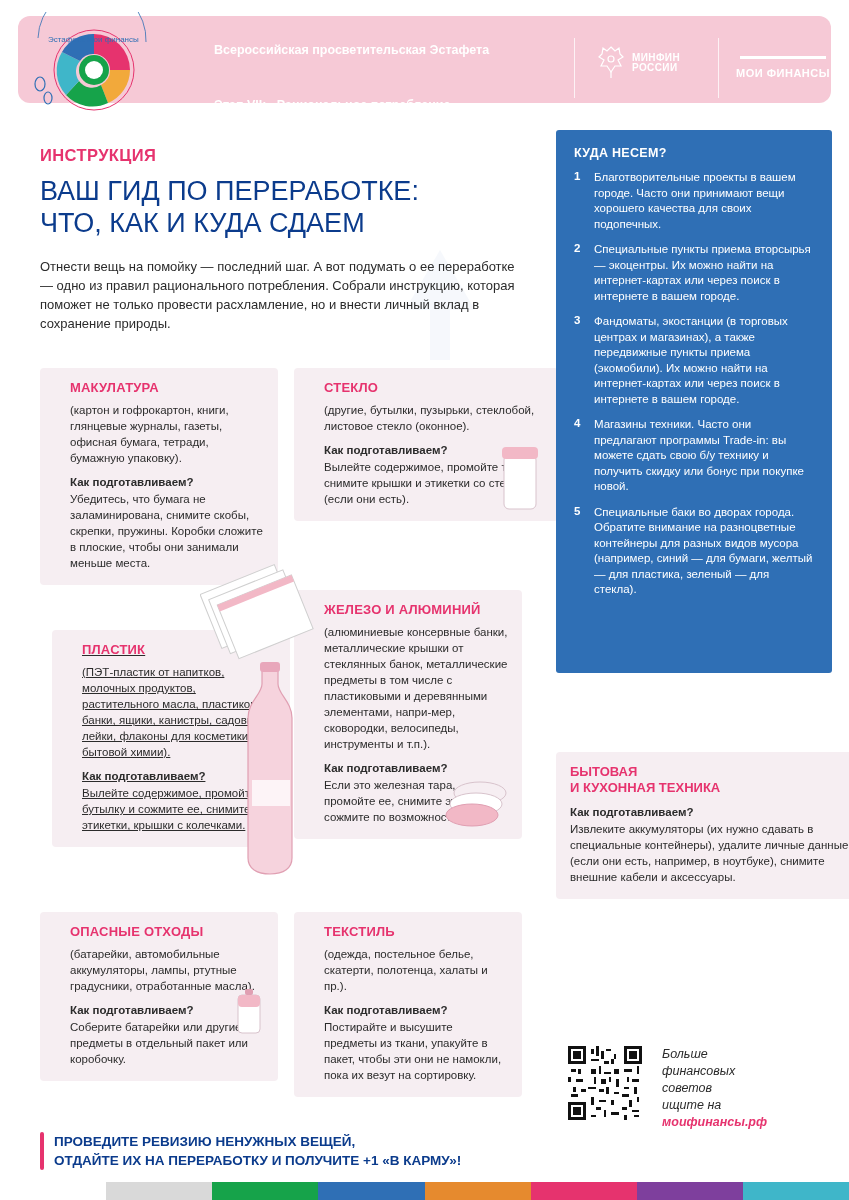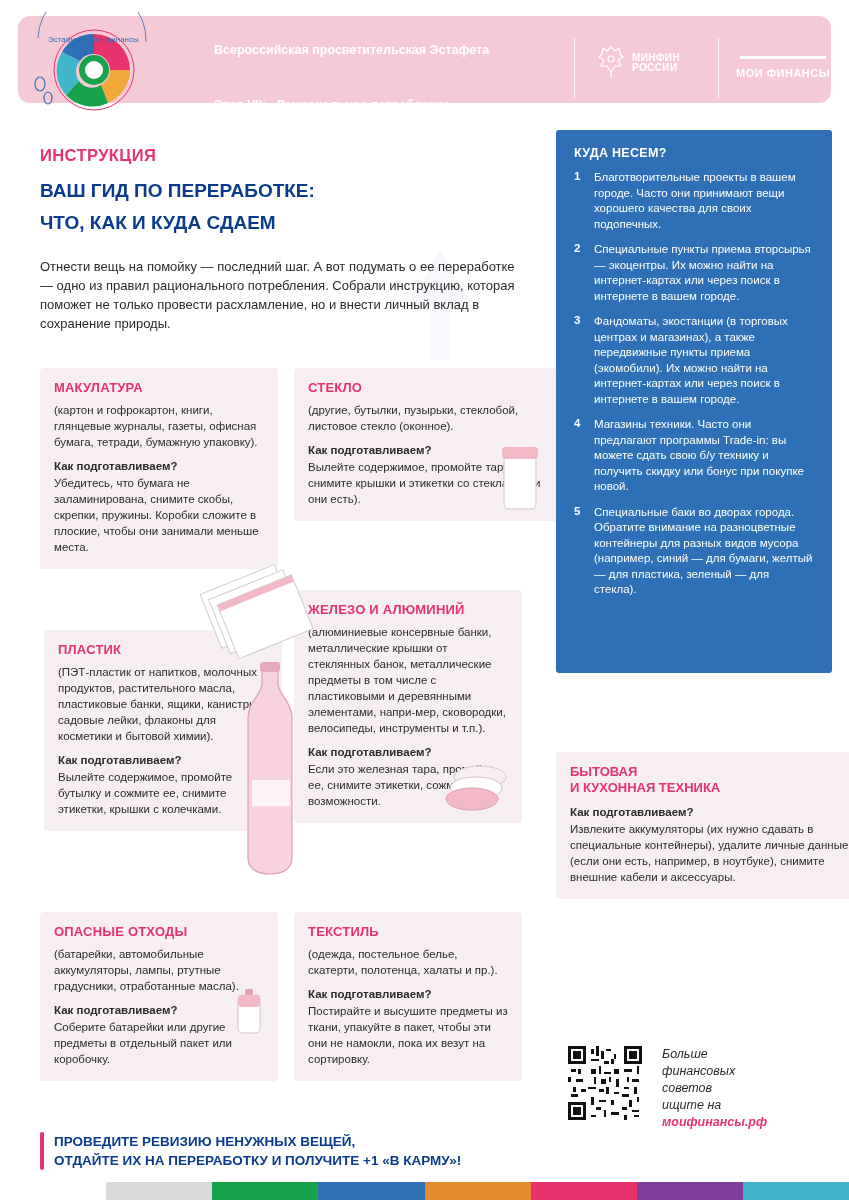--- a/index.html
+++ b/index.html
@@ -41,26 +41,26 @@
   .moifin { position: absolute; left: 718px; top: 40px; text-align: center; }
   .moifin-bar { width: 86px; height: 3px; background: #ffffff; margin: 0 auto 8px; }
   .moifin-label { color: #ffffff; font-size: 11px; font-weight: bold; letter-spacing: .5px; }
 
   
   .logo { position: absolute; left: 22px; top: 12px; width: 150px; height: 110px; }
 
   
   .left { position: absolute; left: 18px; top: 130px; width: 524px; }
   .kicker { color: #e6336e; font-size: 16.5px; font-weight: bold; letter-spacing: .4px; margin: 16px 0 0 22px; }
-  .title { color: #0b3b8c; font-size: 19px; font-weight: bold; line-height: 32px; margin: 10px 0 0 22px; }
+  .title { color: #0b3b8c; font-size: 27px; font-weight: normal; line-height: 32px; margin: 10px 0 0 22px; }
   .lead { margin: 18px 22px 0 22px; font-size: 13px; line-height: 19px; color: #2b2b2b; }
 
   .cards { position: absolute; left: 40px; top: 240px; width: 500px; }
   .card {
-    background: #f6eef2; border-radius: 4px; padding: 12px 14px 14px 14px;
+    background: #f6eef2; border-radius: 4px; padding: 12px 14px 14px 30px;
     position: absolute;
   }
   .card h3 { color: #e6336e; font-size: 13px; font-weight: bold; margin-bottom: 7px; letter-spacing: .2px; }
   .card p { font-size: 11.5px; line-height: 16px; }
   .card .q { font-weight: bold; font-size: 11.5px; margin-top: 10px; margin-bottom: 3px; }
 
   
   .blue-box {
     position: absolute; left: 556px; top: 130px; width: 276px; height: 543px;
     background: #2f6fb5; border-radius: 3px; color: #ffffff; padding: 16px 18px;
@@ -170,21 +170,21 @@
       <h3>СТЕКЛО</h3>
       <p>(другие, бутылки, пузырьки, стеклобой, листовое стекло (оконное).</p>
       <div class="q">Как подготавливаем?</div>
       <p>Вылейте содержимое, промойте тару, снимите крышки и этикетки со стекла (если они есть).</p>
       <svg style="position:absolute; right:8px; bottom:4px;" width="62" height="78" viewBox="0 0 62 78">
         <rect x="16" y="16" width="32" height="54" rx="5" fill="#ffffff" stroke="#d8c3cc" stroke-width="1"></rect>
         <rect x="14" y="8" width="36" height="12" rx="4" fill="#f2b8c6"></rect>
       </svg>
     </div>
 
-    <div class="card" style="left:4px; top:390px; width:238px;">
+    <div class="card" style="left:12px; top:390px; width:238px;text-decoration:underline;">
       <h3>ПЛАСТИК</h3>
       <p>(ПЭТ-пластик от напитков, молочных продуктов, растительного масла, пластиковые банки, ящики, канистры, садовые лейки, флаконы для косметики и бытовой химии).</p>
       <div class="q">Как подготавливаем?</div>
       <p>Вылейте содержимое, промойте бутылку и сожмите ее, снимите этикетки, крышки с колечками.</p>
     </div>
 
     <div class="card" style="left:254px; top:350px; width:228px;">
       <h3>ЖЕЛЕЗО И АЛЮМИНИЙ</h3>
       <p>(алюминиевые консервные банки, металлические крышки от стеклянных банок, металлические предметы в том числе с пластиковыми и деревянными элементами, напри-мер, сковородки, велосипеды, инструменты и т.п.).</p>
       <div class="q">Как подготавливаем?</div>

